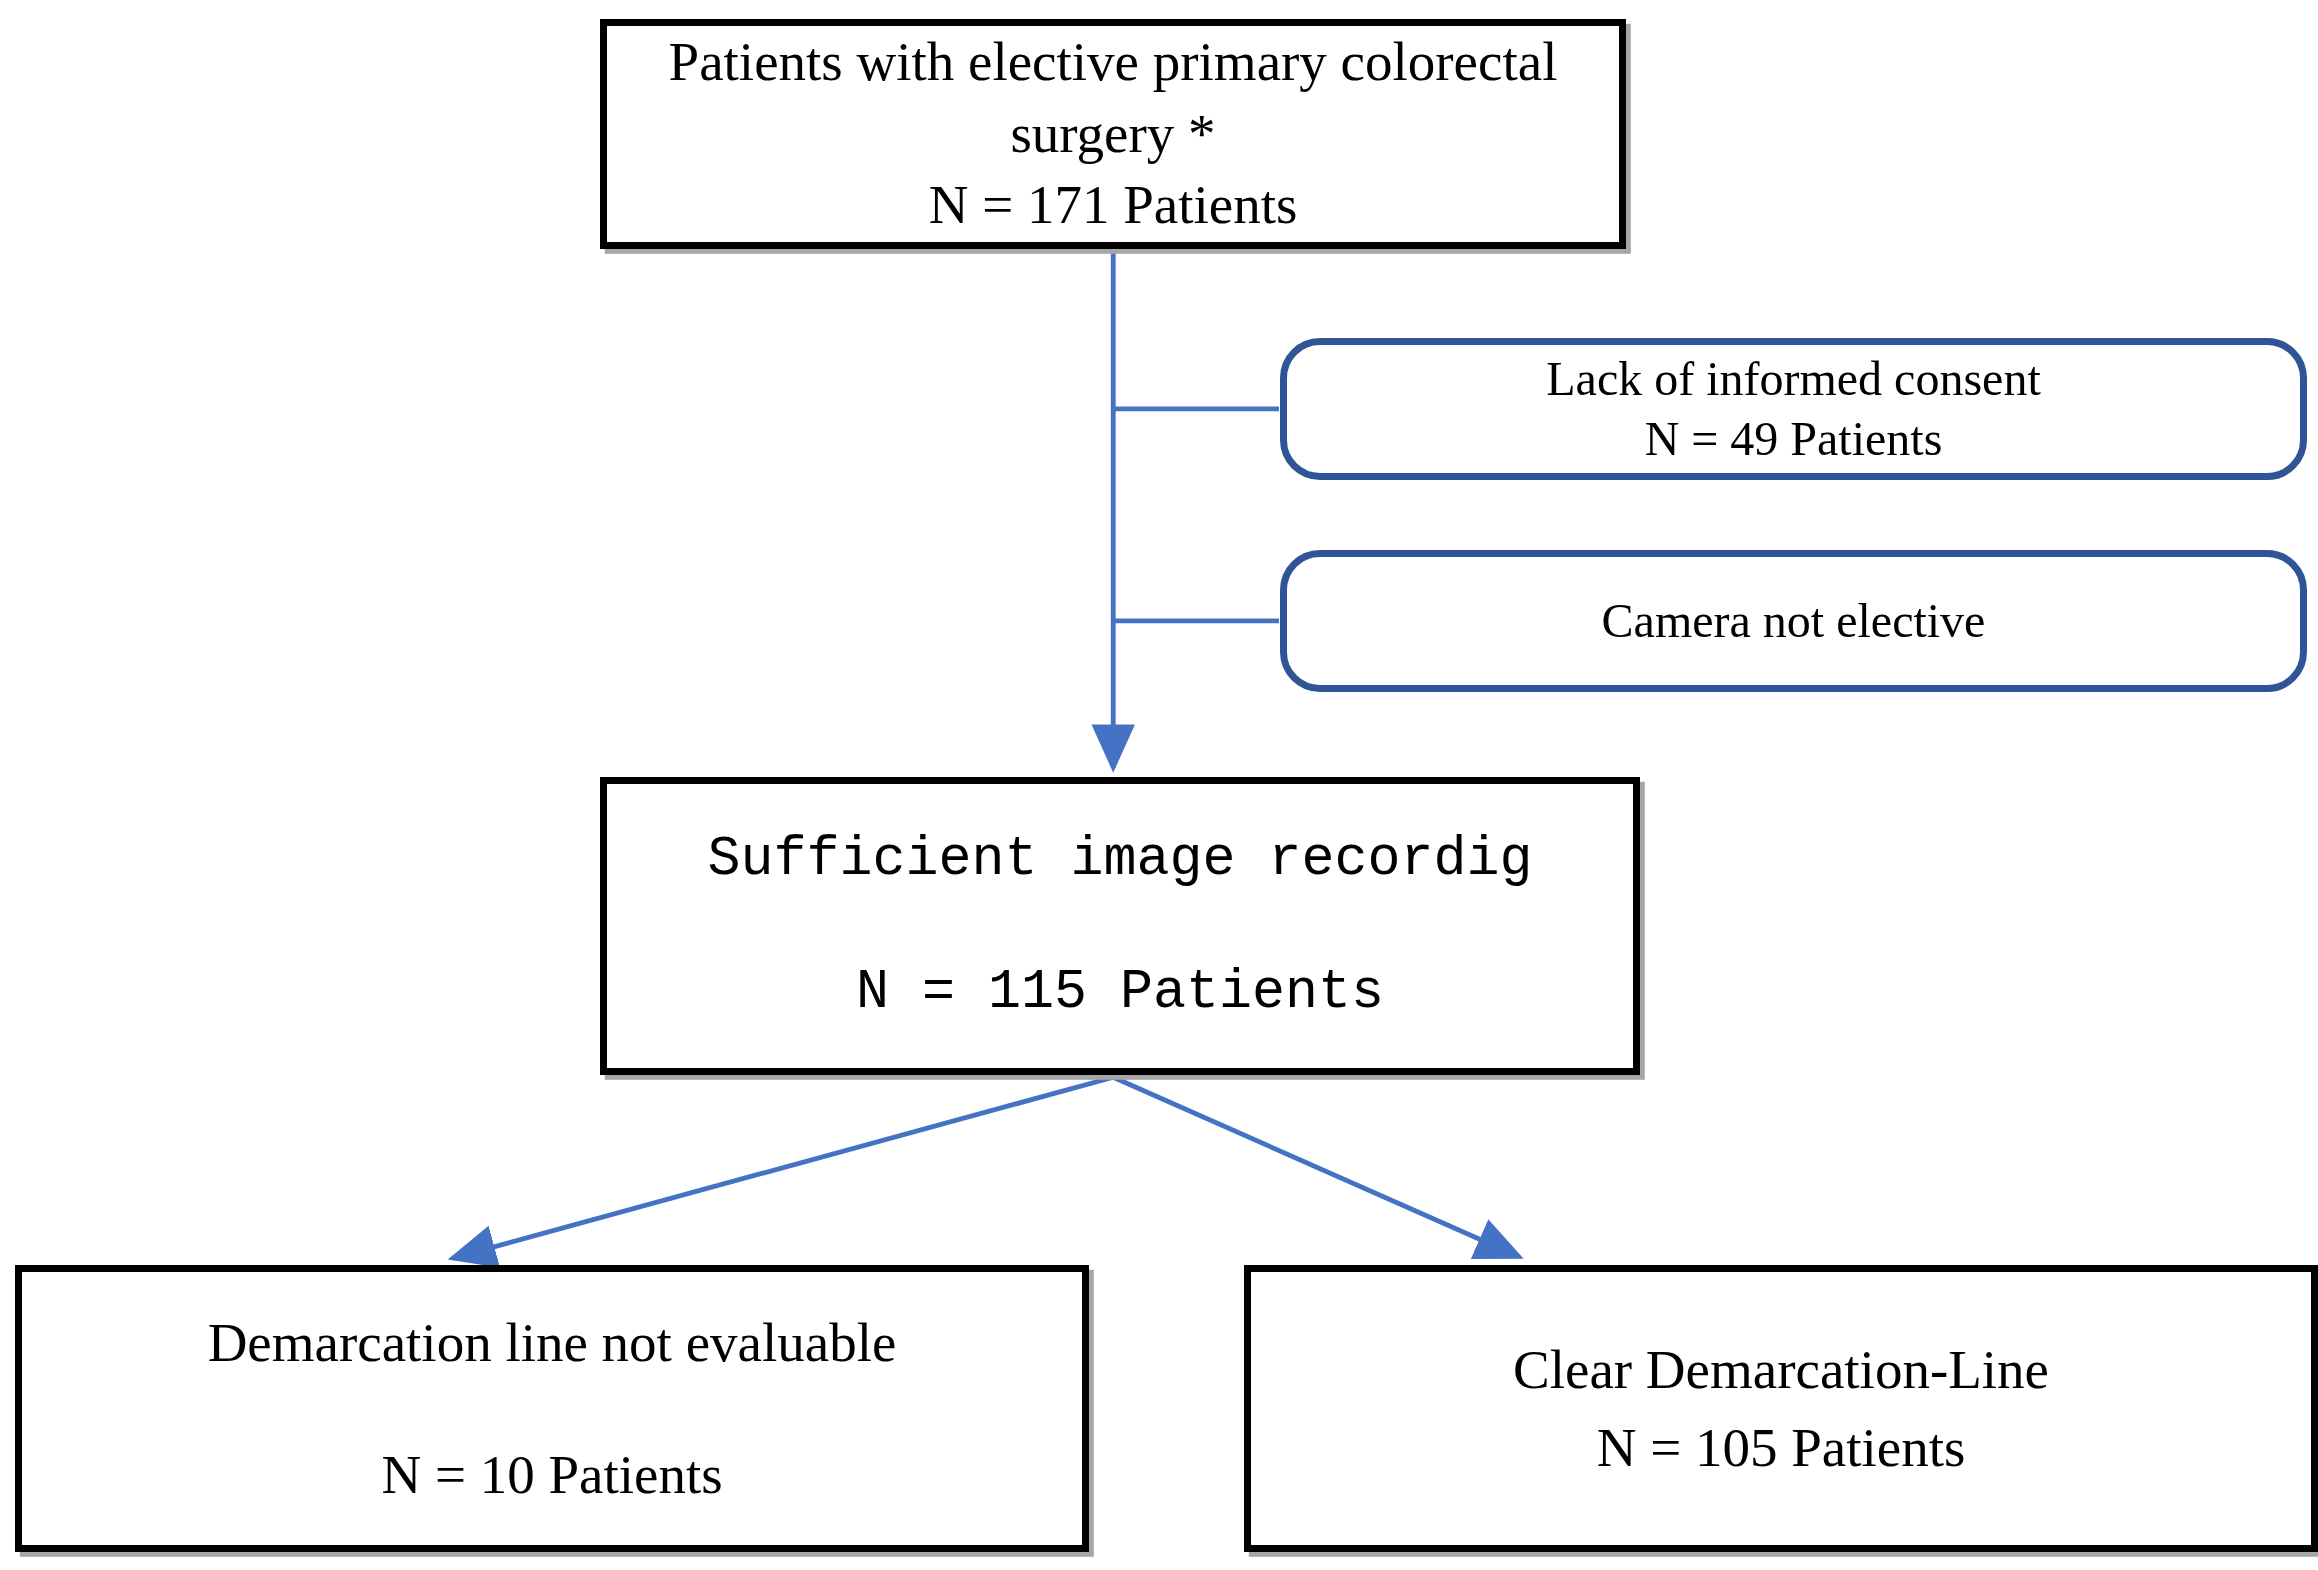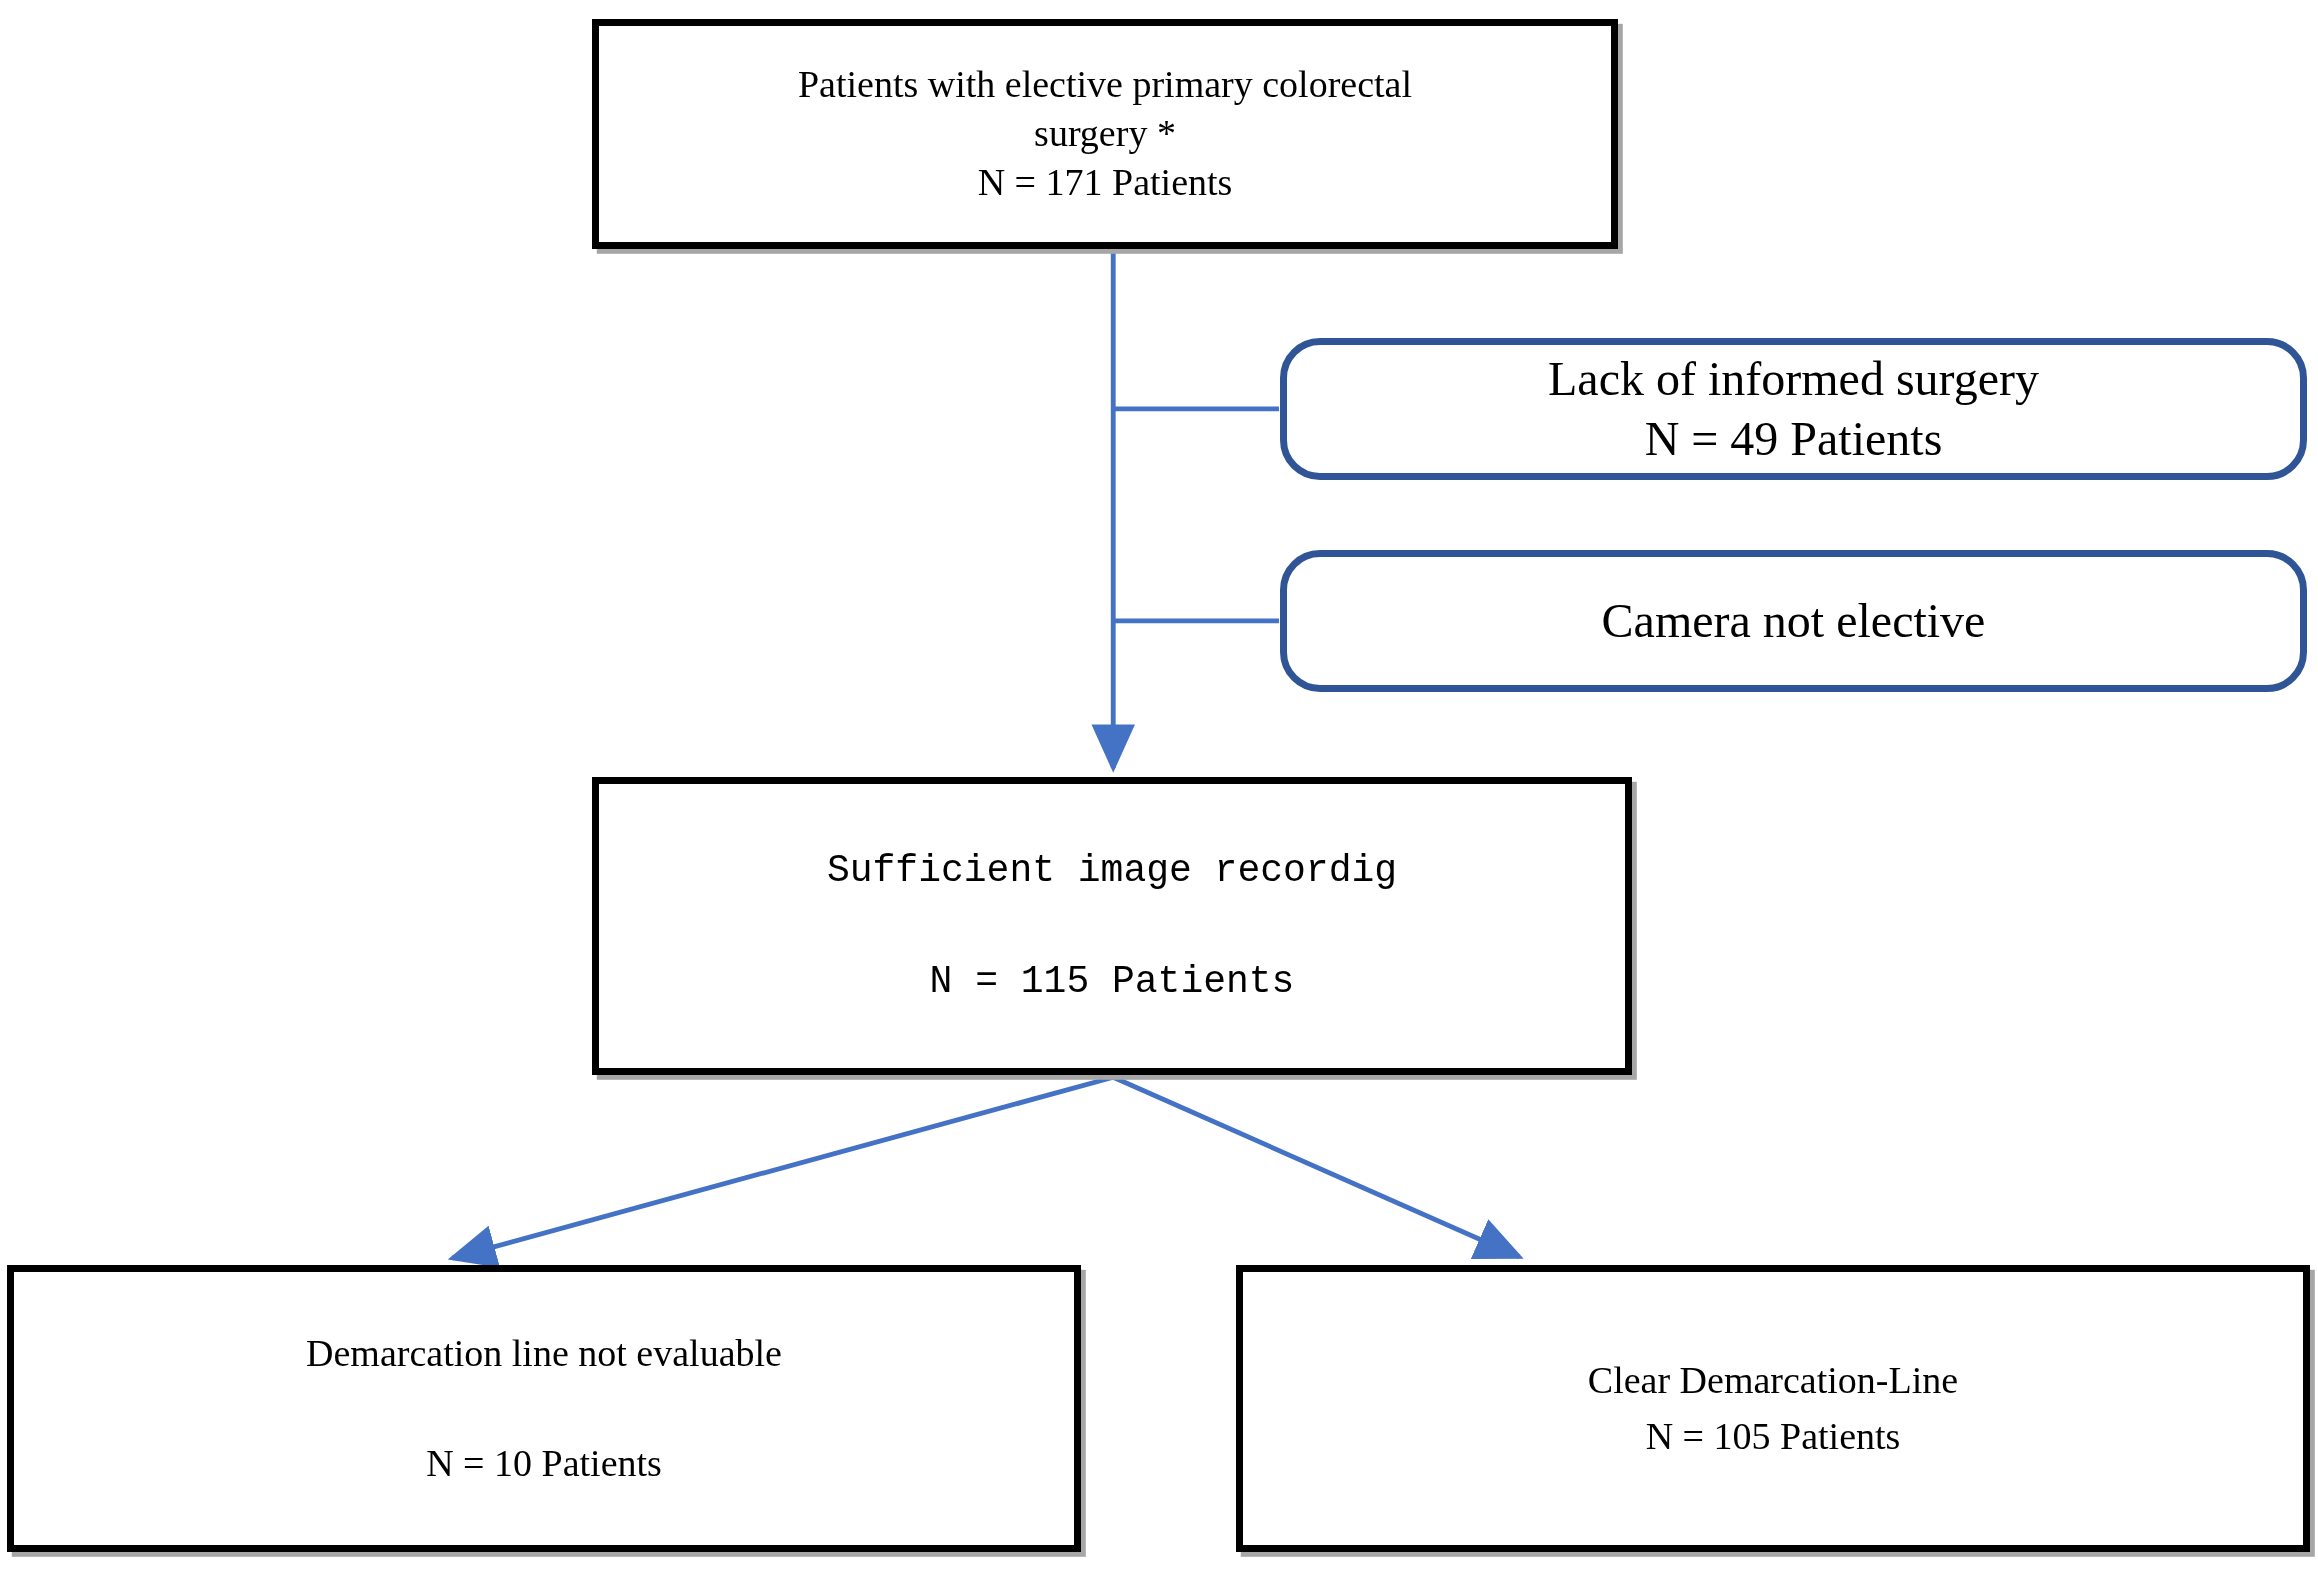--- a/index.html
+++ b/index.html
@@ -40,21 +40,22 @@
     text-align: center;
     background: #ffffff;
   }
   .box .line {
     width: 100%;
     line-height: 1.3;
   }
   .black-box {
     border: 7px solid var(--color-box_border, #000);
     box-shadow: 4.8px 4.8px 0 var(--color-shadow, #a6a6a6);
-    font-size: 38px;
+    font-size: 55px;
+    margin-left: 8px;
   }
   .round-box {
     border: 7.6px solid var(--color-exclusion_border, #2F5597);
     border-radius: 40px;
     font-size: 48px;
   }
   .round-box .line { line-height: 1.25; }
   .spaced { row-gap: 61px; }
 
   .node-top          { left: 592px;  top: 18.6px;   width: 1026px; height: 230px; }
@@ -82,21 +83,21 @@
     <line x1="1612" y1="1560" x2="2200" y2="1820" marker-end="url(#arw)"></line>
   </svg>
 
   <div class="box black-box node-top">
     <div class="line">Patients with elective primary colorectal</div>
     <div class="line">surgery *</div>
     <div class="line">N = 171 Patients</div>
   </div>
 
   <div class="box round-box node-excl1">
-    <div class="line">Lack of informed surgery</div>
+    <div class="line">Lack of informed consent</div>
     <div class="line">N = 49 Patients</div>
   </div>
 
   <div class="box round-box node-excl2">
     <div class="line">Camera not elective</div>
   </div>
 
   <div class="box black-box spaced node-mid">
     <div class="line">Sufficient image recordig</div>
     <div class="line">N = 115 Patients</div>

